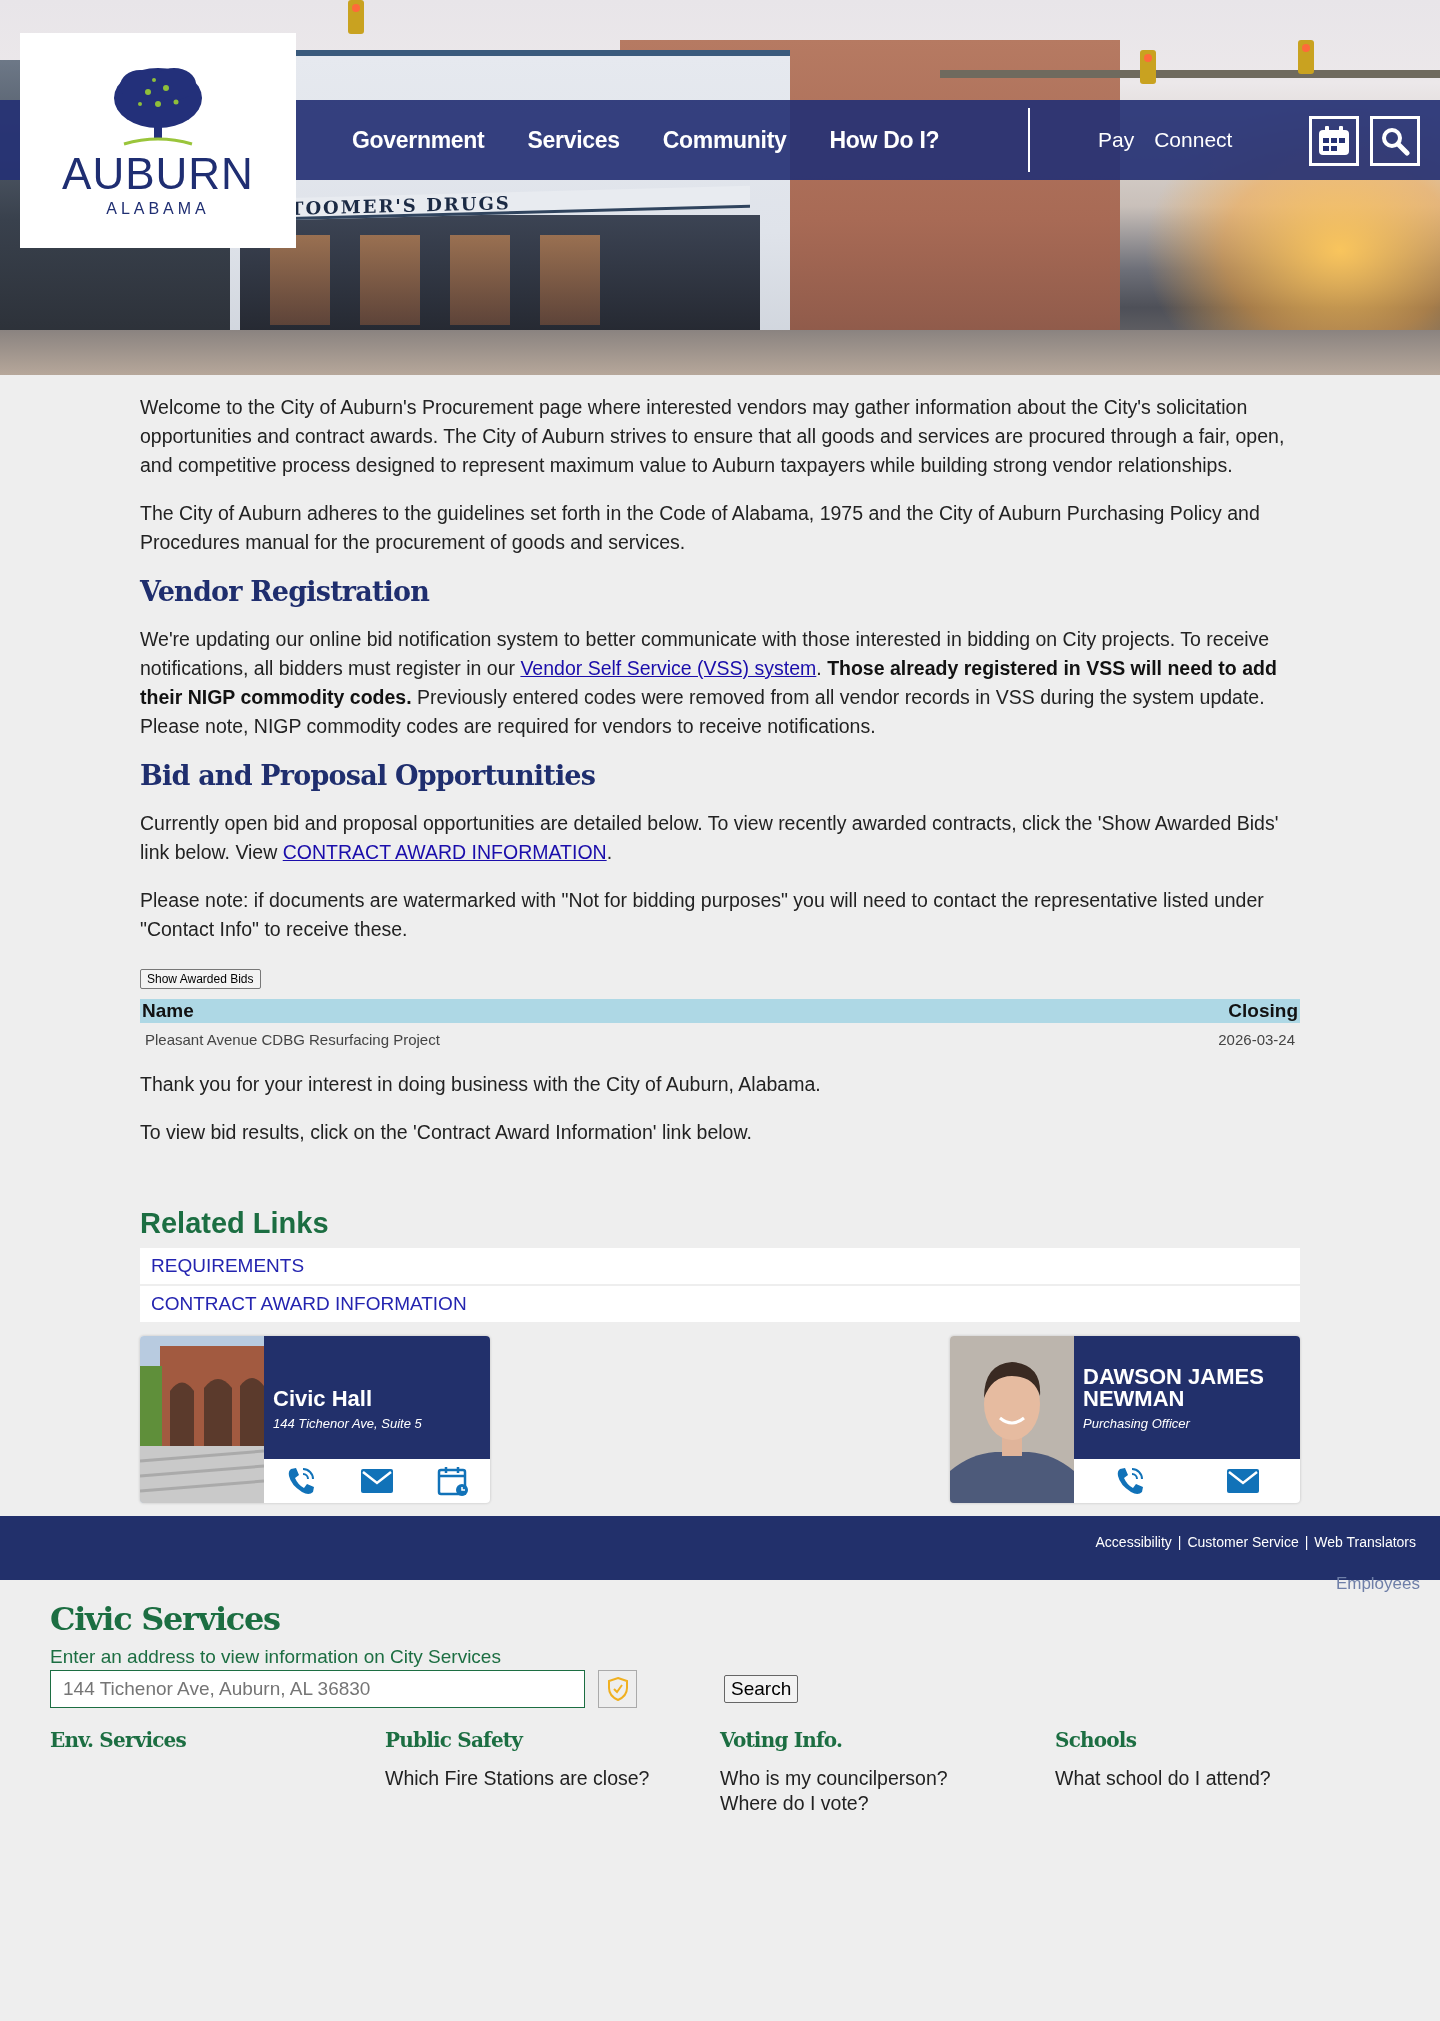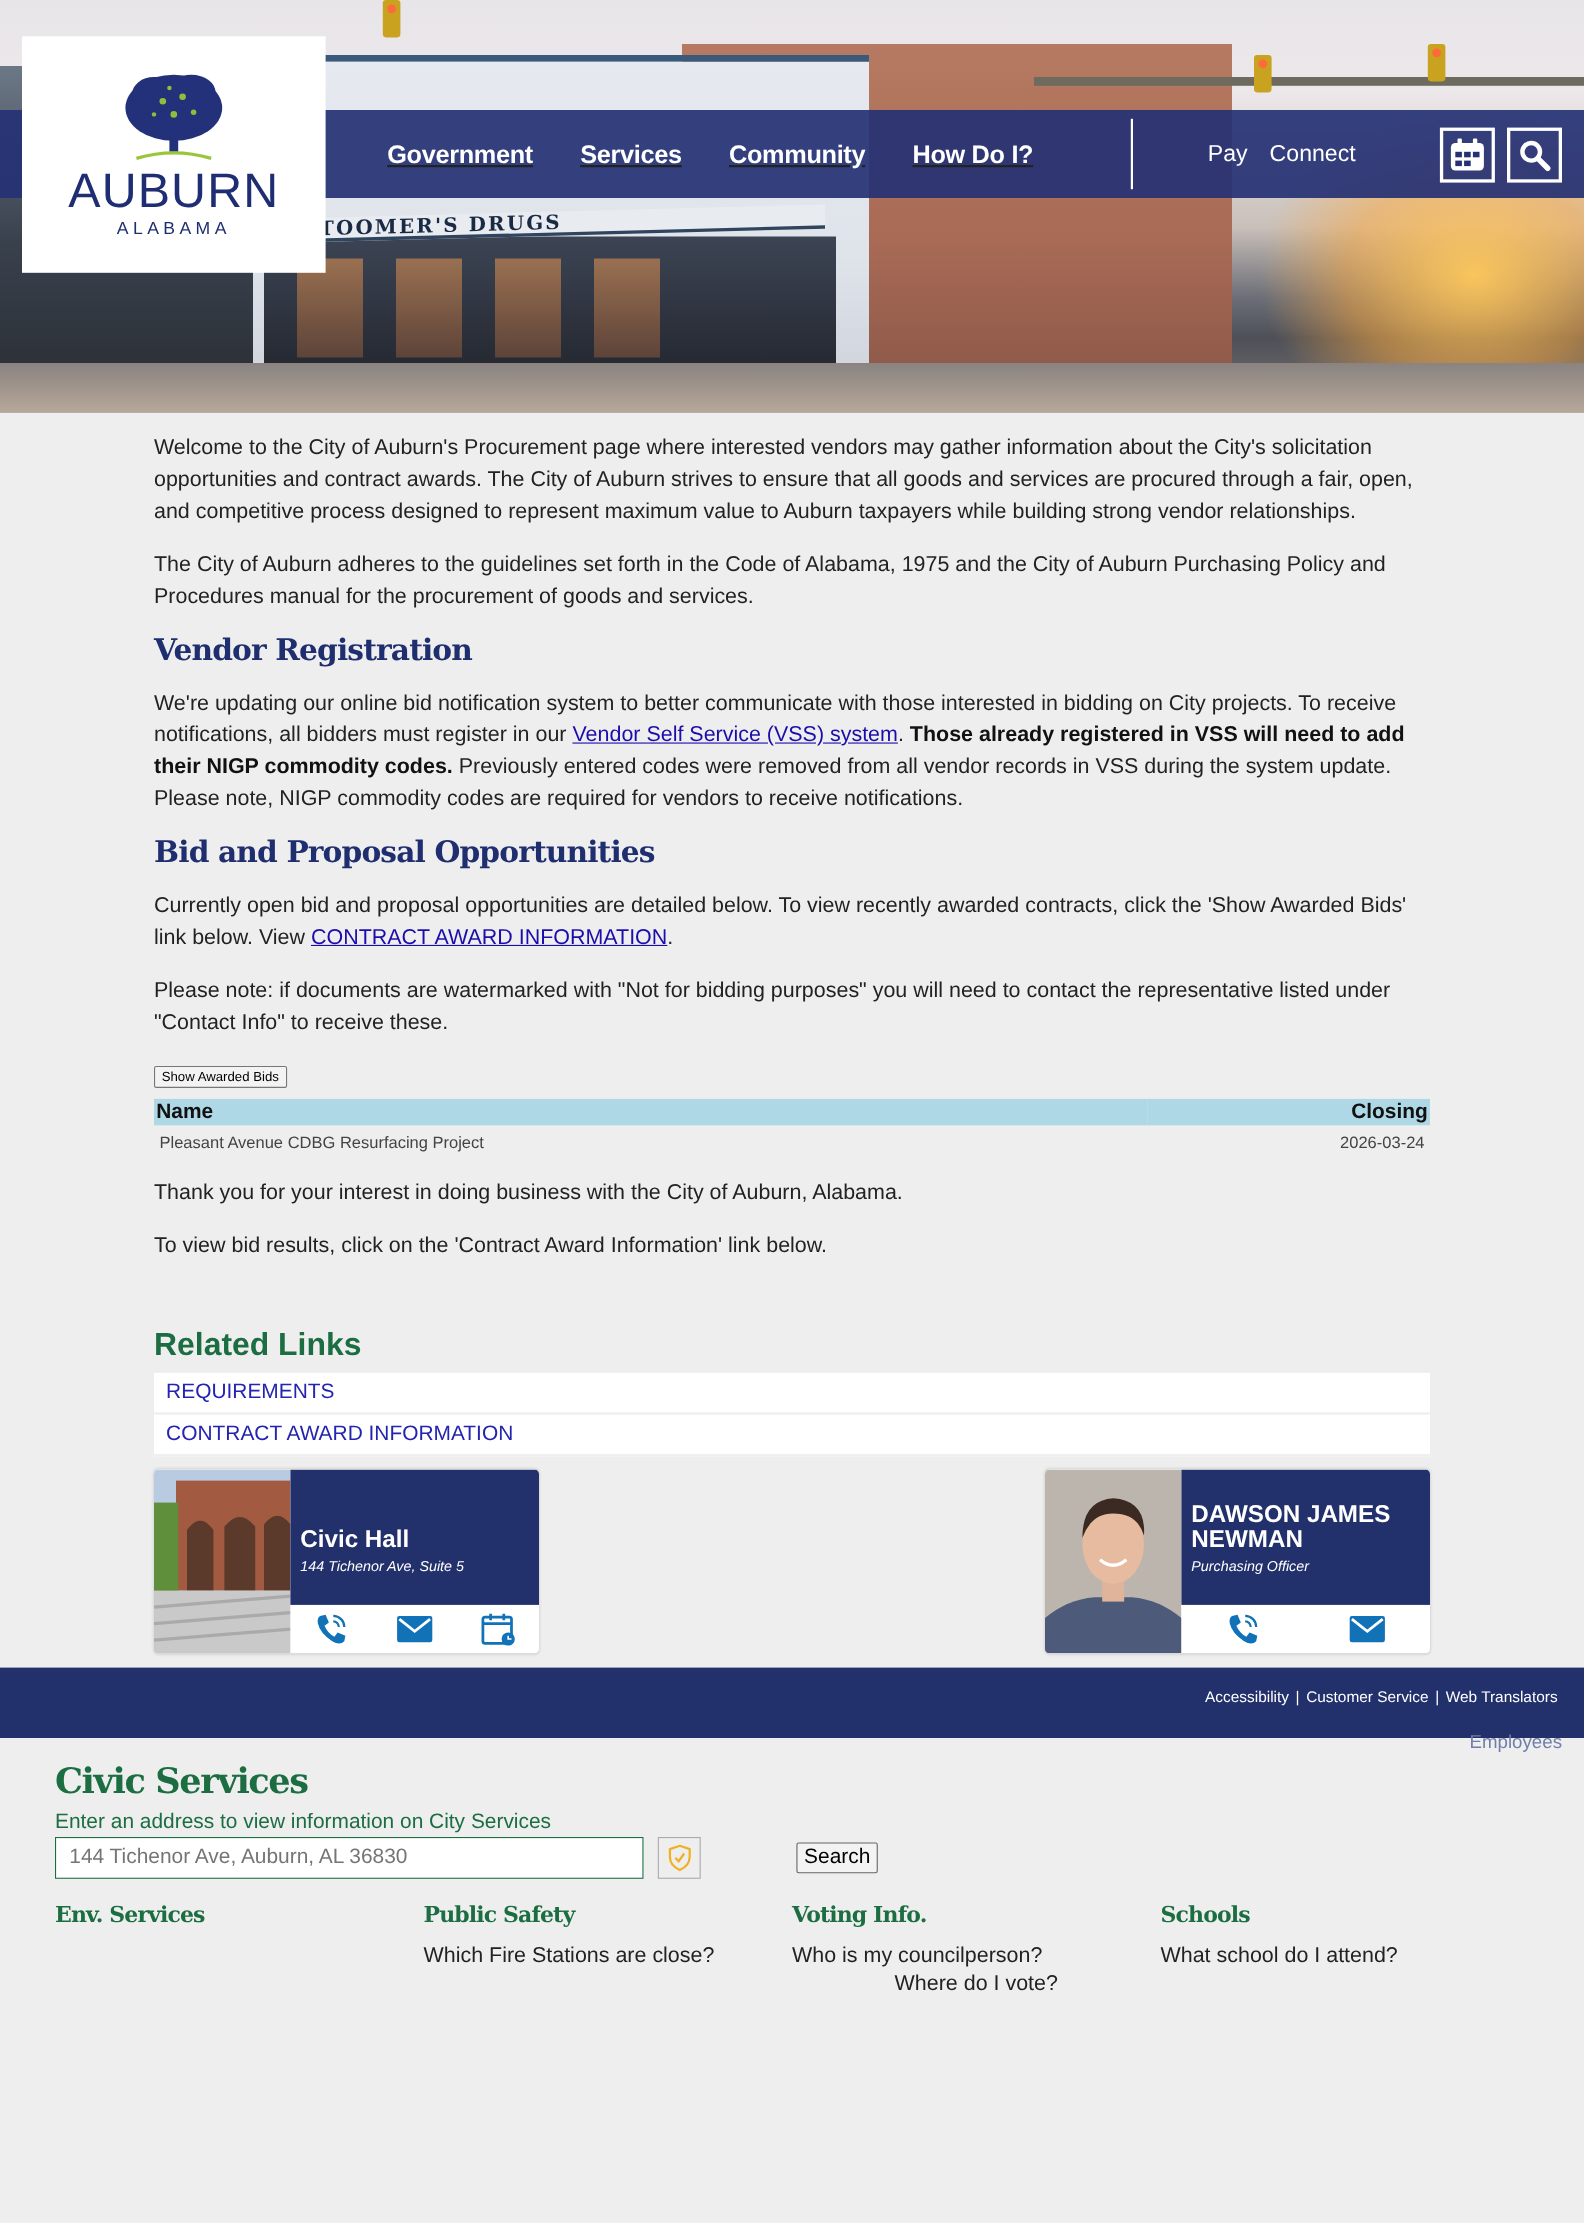--- a/index.html
+++ b/index.html
@@ -21,21 +21,21 @@
   .street { position: absolute; left: 0; top: 330px; width: 1440px; height: 45px; background: linear-gradient(180deg,#8a8380,#b6a79a); }
   .traffic-pole { position: absolute; top: 45px; height: 10px; background: #6f6a5e; }
   .light { position:absolute; width: 16px; height: 34px; background:#c9a220; border-radius: 3px; }
   .light::before { content:""; position:absolute; left:4px; top:4px; width:8px; height:8px; border-radius:50%; background:#ff6a3a; }
   .logo-box { position: absolute; left: 20px; top: 33px; width: 276px; height: 215px; background: #fff; display: flex; flex-direction: column; align-items: center; justify-content: center; z-index: 3; }
   .logo-tree { width: 96px; height: 86px; position: relative; }
   .logo-text { font-family: "Liberation Sans", sans-serif; color: #1f2e72; font-size: 44px; letter-spacing: 1px; line-height: 1; margin-top: 2px; }
   .logo-sub { font-family: "Liberation Sans", sans-serif; color: #1f2e72; font-size: 16px; letter-spacing: 4px; margin-top: 4px; }
 
   .navbar { position: absolute; left: 0; top: 100px; width: 1440px; height: 80px; background: rgba(37,49,116,0.92); z-index: 2; }
-  .nav-main { position: absolute; left: 352px; top: 0; height: 80px; display: flex; align-items: center; gap: 43px; text-decoration: underline; }
+  .nav-main { position: absolute; left: 352px; top: 0; height: 80px; display: flex; align-items: center; gap: 43px; }
   .nav-main a { color: #fff; font-weight: bold; font-size: 23px; text-decoration: none; letter-spacing: -0.3px; }
   .nav-divider { position: absolute; left: 1028px; top: 8px; width: 2px; height: 64px; background: #fff; }
   .nav-util { position: absolute; left: 1098px; top: 0; height: 80px; display: flex; align-items: center; gap: 20px; }
   .nav-util a { color: #fff; font-size: 21px; text-decoration: none; }
   .icon-btn { position: absolute; top: 16px; width: 50px; height: 50px; border: 3px solid #fff; display: flex; align-items: center; justify-content: center; }
 
   
   .main { width: 1160px; margin: 0 auto; padding-left: 0; position: relative; }
   .content { padding: 18px 0 0 0; margin-left: 0; }
   .content p { font-size: 19.5px; line-height: 29px; color: #222; margin-bottom: 19px; }
@@ -74,21 +74,21 @@
   .civic h2 { font-family: "DejaVu Serif", serif; font-weight: bold; color: #1c6e42; font-size: 32px; letter-spacing: -1.3px; }
   .civic .hint { color: #1c6e42; font-size: 19px; margin-top: 8px; }
   .civic .row { display: flex; align-items: center; margin-top: 2px; }
   .civic input { width: 535px; height: 38px; border: 1px solid #1c6e42; background: #fff; font-family: "Liberation Sans", sans-serif; font-size: 19px; padding: 0 12px; color: #777; }
   .shield-btn { width: 39px; height: 38px; margin-left: 13px; background: #eee; border: 1px solid #aaa; display: flex; align-items: center; justify-content: center; }
   .search-btn { margin-left: 87px; font-family: "Liberation Sans", sans-serif; font-size: 19px; padding: 2px 6px; background: #f3f3f3; border: 1px solid #666; border-radius: 2px; }
   .svc-grid { display: flex; margin-top: 20px; }
   .svc { width: 337px; }
   .svc h3 { font-family: "DejaVu Serif", serif; font-weight: bold; color: #1c6e42; font-size: 20px; letter-spacing: -0.8px; }
   .svc a { display: block; color: #222; font-size: 19.5px; line-height: 25px; text-decoration: none; margin-top: 14px; }
-  .svc a + a { margin-top: 0; text-align: center; }
+  .svc a + a { margin-top: 0; }
 </style>
 </head>
 <body>
 
 <header class="hero">
   <div class="bldg-left"></div>
   <div class="bldg-brick"></div>
   <div class="bldg-white"></div>
   <div class="storefront">
     <div class="win" style="left:30px"></div>

